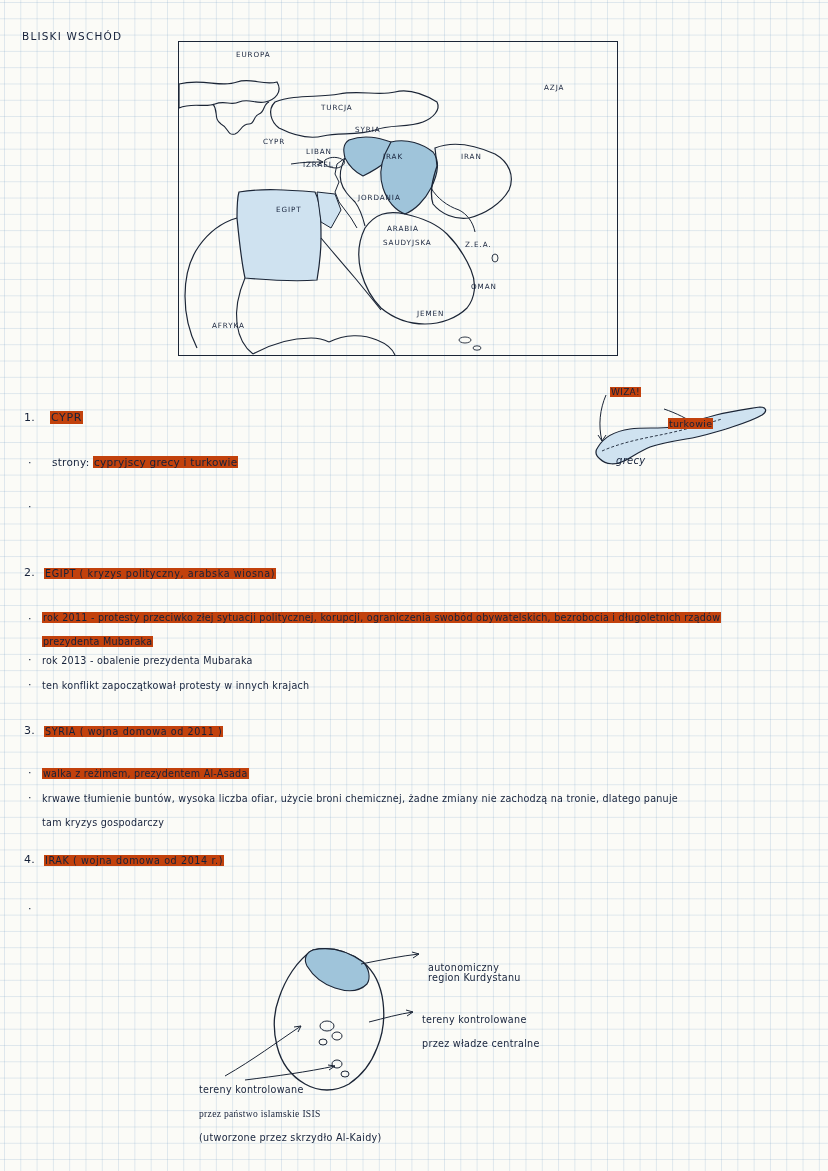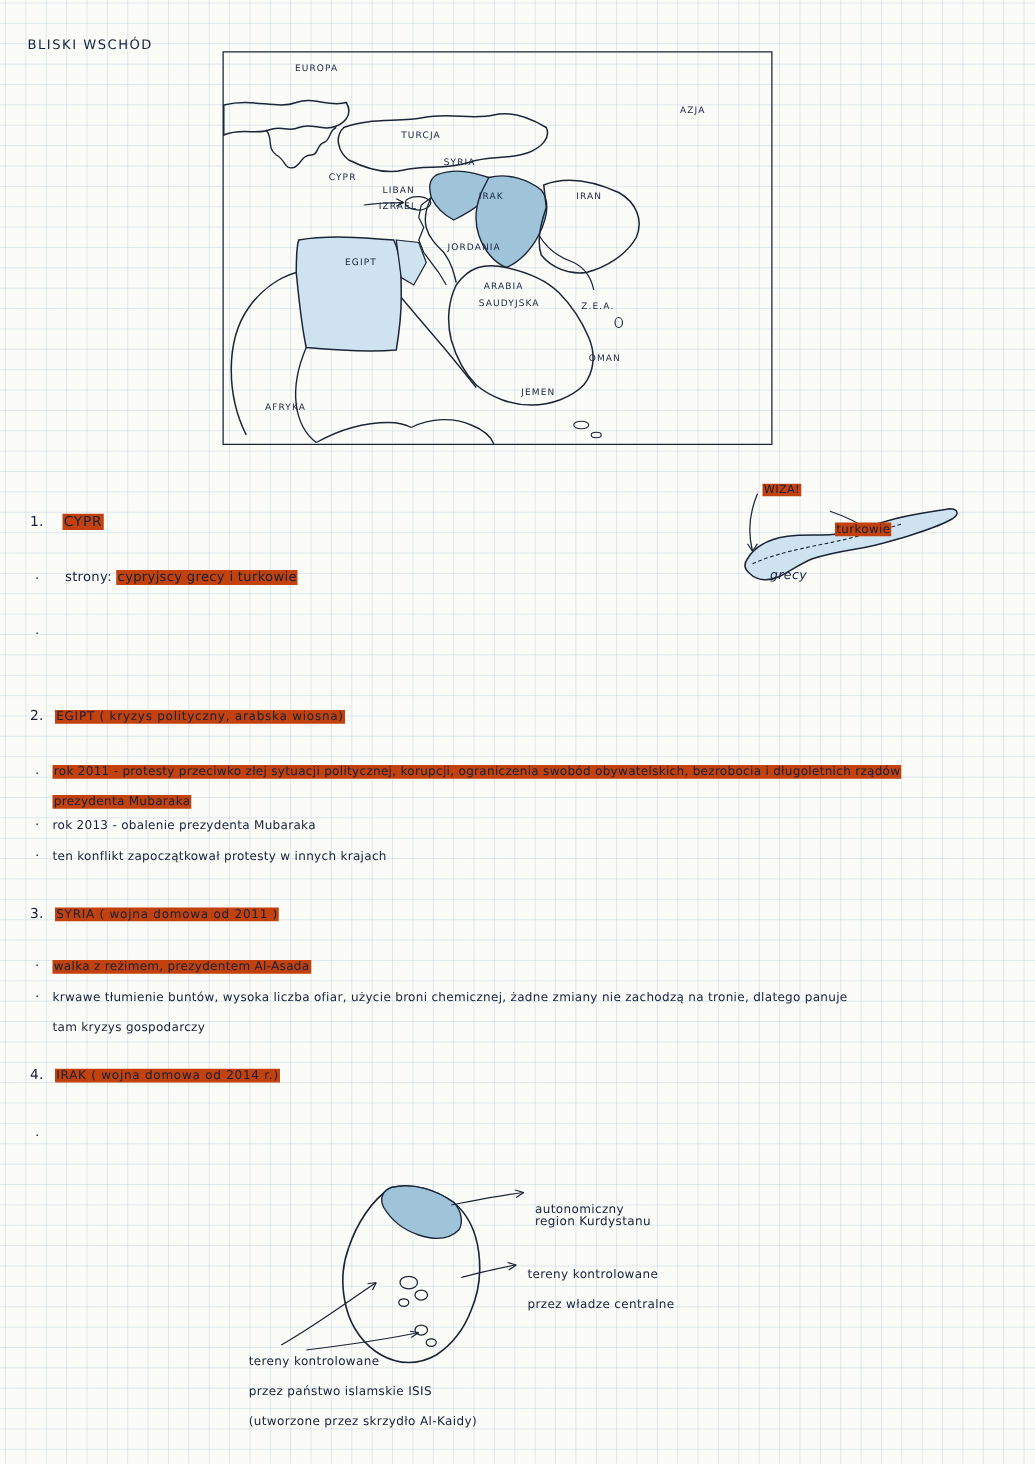--- a/index.html
+++ b/index.html
@@ -284,16 +284,16 @@
       <path d="M60,150 C92,146 122,142 150,136" fill="none" stroke="#1b2536" stroke-width="1"></path>
       <path d="M150,136 L143,135 M150,136 L144,140" fill="none" stroke="#1b2536" stroke-width="1"></path>
     </svg>
   </div>
 
   <div class="hw small" style="position:absolute;left:428px;top:947px;margin-top:15px;">autonomiczny</div>
   <div class="hw small" style="position:absolute;left:428px;top:972px;">region Kurdystanu</div>
   <div class="hw small" style="position:absolute;left:422px;top:1014px;">tereny kontrolowane</div>
   <div class="hw small" style="position:absolute;left:422px;top:1038px;">przez władze centralne</div>
   <div class="hw small" style="position:absolute;left:199px;top:1084px;">tereny kontrolowane</div>
-  <div class="hw small" style="position:absolute;left:199px;top:1108px;">przez państwo islamskie ISIS</div>
+  <div class="hw small" style="position:absolute;left:199px;top:1108px;font-family:Liberation Serif, serif;">przez państwo islamskie ISIS</div>
   <div class="hw small" style="position:absolute;left:199px;top:1132px;">(utworzone przez skrzydło Al-Kaidy)</div>
 
 </div>
 
 </body></html>

